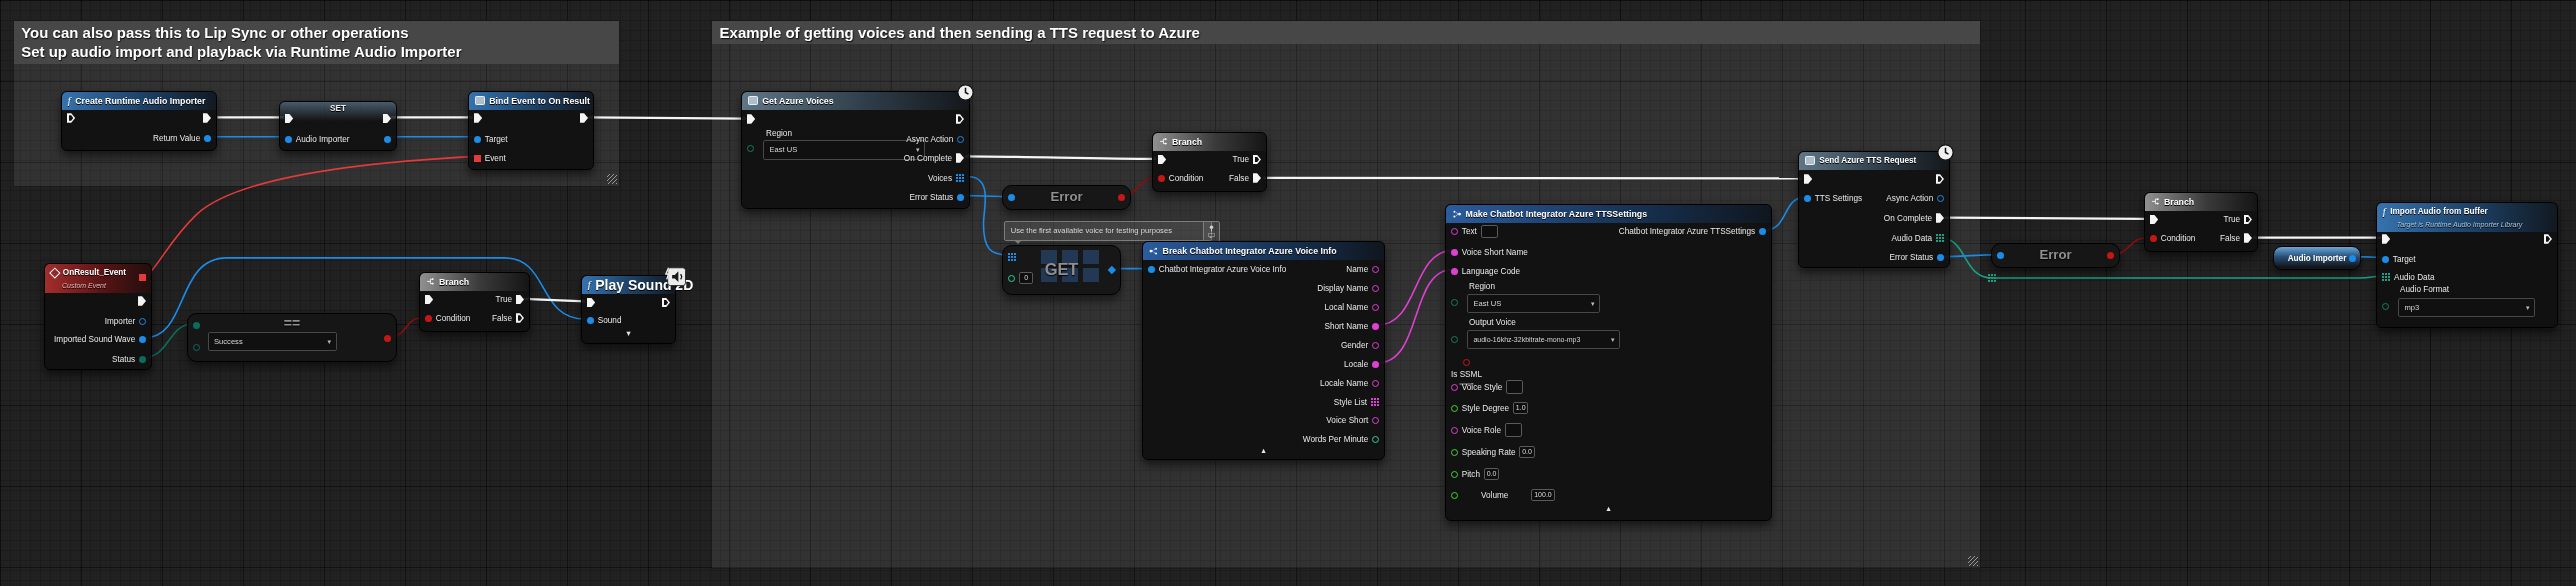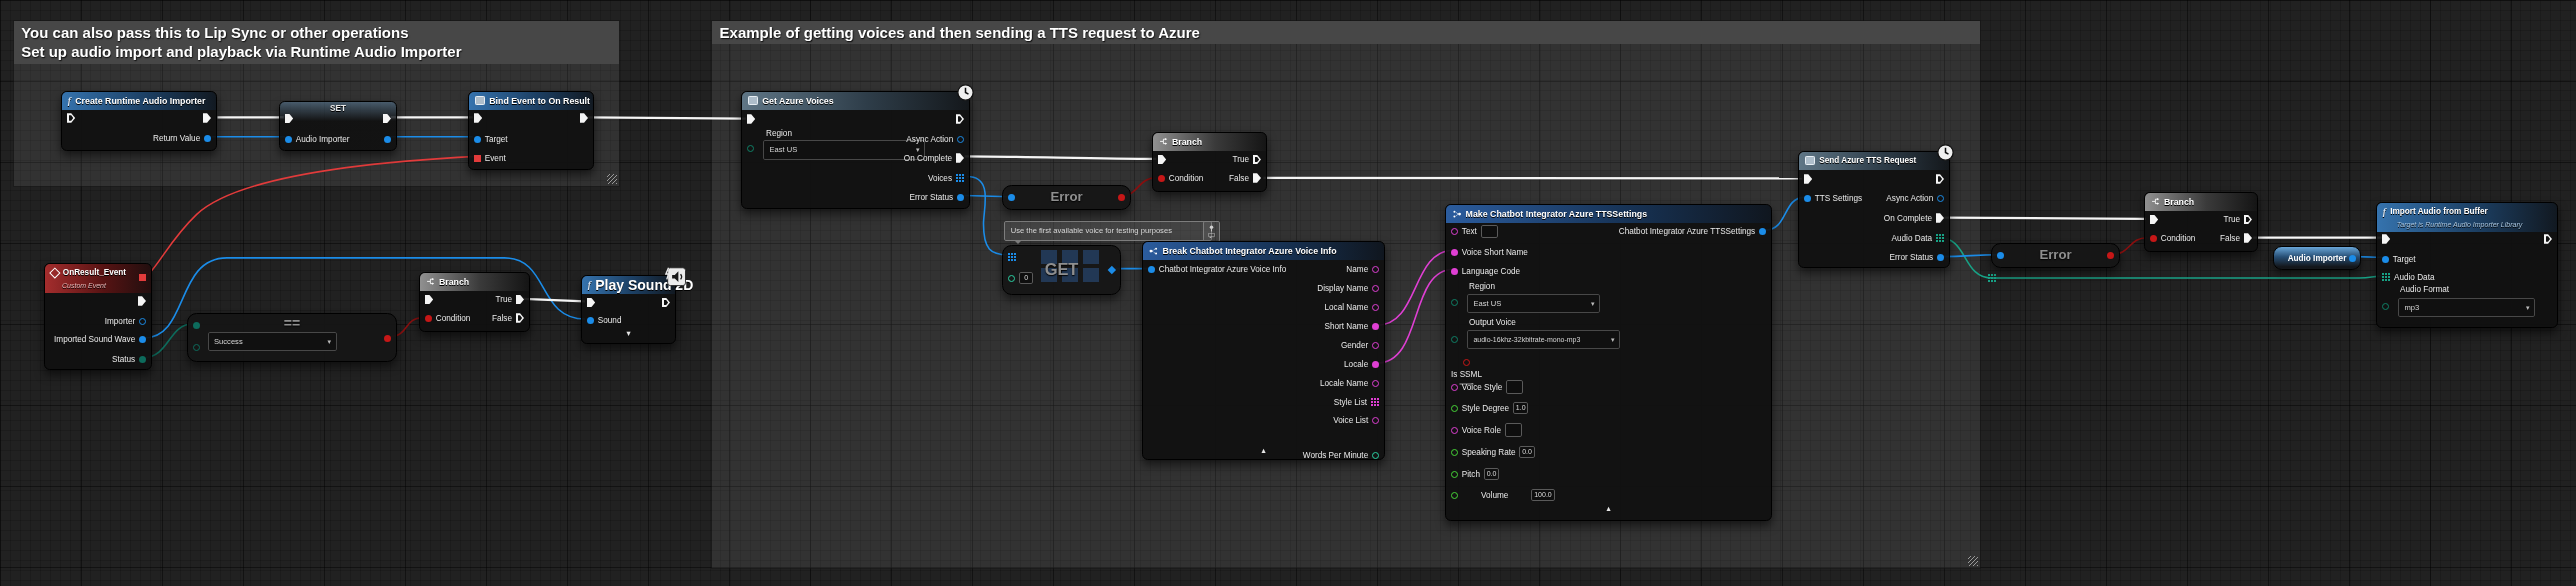--- a/index.html
+++ b/index.html
@@ -409,23 +409,23 @@
         <span>Locale Name</span>
       </div>
     <div class="pin R" style="top:153px;">
         <span class="gw pink">
           <i></i>
         </span>
         <span>Style List</span>
       </div>
     <div class="pin R" style="top:171px;">
         <span class="r pink"></span>
-        <span>Voice List</span>
-      </div>
-    <div class="pin R" style="top:206px;">
+        <span>Voice Short</span>
+      </div>
+    <div class="pin R" style="top:190px;">
         <span class="r mint"></span>
         <span>Words Per Minute</span>
       </div>
     <div class="chev" style="top:203px;">▴</div>
   </div>
 
   <div class="node" style="left:1152px;top:132px;width:113px;height:58px;">
     <div class="nh hdr-exec">
       <svg width="8.8" height="8.8" viewBox="0 0 16 16">
           <path d="M2 8 H8 M8 8 V4 H11 M8 8 V12 H11" stroke="#fff" stroke-width="1.6" fill="none"></path>

